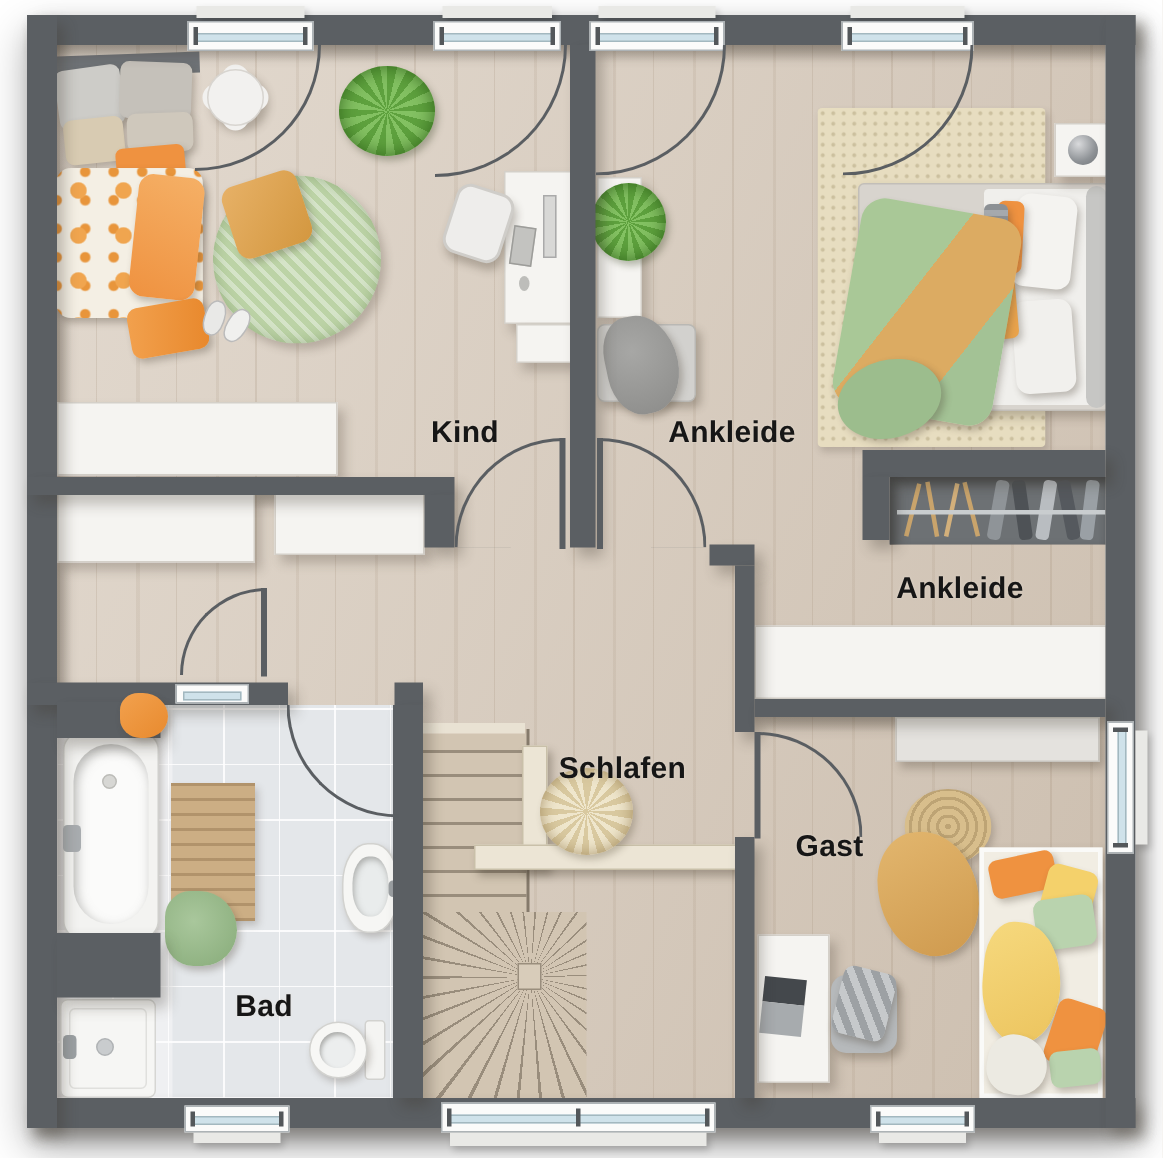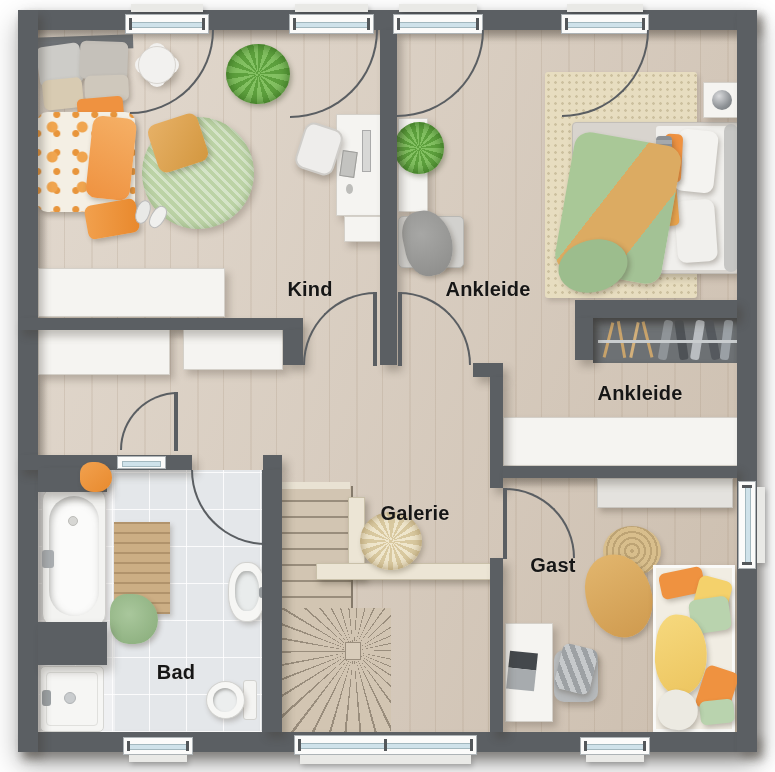--- a/index.html
+++ b/index.html
@@ -256,17 +256,17 @@
   <div class="ab arc bl" style="left:191px;top:470px;width:75px;height:75px;"></div>
   <div class="ab arc tr" style="left:505px;top:488px;width:70px;height:70px;"></div>
   <div class="ab leaf" style="left:503px;top:488px;width:4px;height:71px;"></div>
 
   <div class="ab blob" style="left:80px;top:462px;width:32px;height:30px;border-radius:40% 55% 50% 45%;background:linear-gradient(140deg,#f2a14e,#e88a2e);"></div>
 
   <div class="ab label" style="left:310px;top:289px;">Kind</div>
   <div class="ab label" style="left:488px;top:289px;">Ankleide</div>
   <div class="ab label" style="left:640px;top:393px;">Ankleide</div>
   <div class="ab label" style="left:176px;top:672px;">Bad</div>
-  <div class="ab label" style="left:415px;top:513px;">Galerie</div>
+  <div class="ab label" style="left:415px;top:513px;">Schlafen</div>
   <div class="ab label" style="left:553px;top:565px;">Gast</div>
 
 
 </div>
 
 </body></html>

